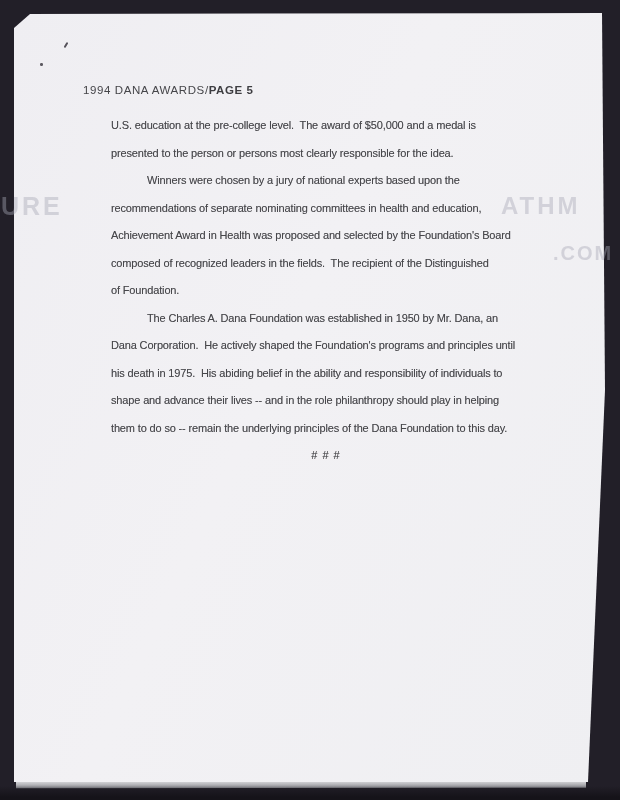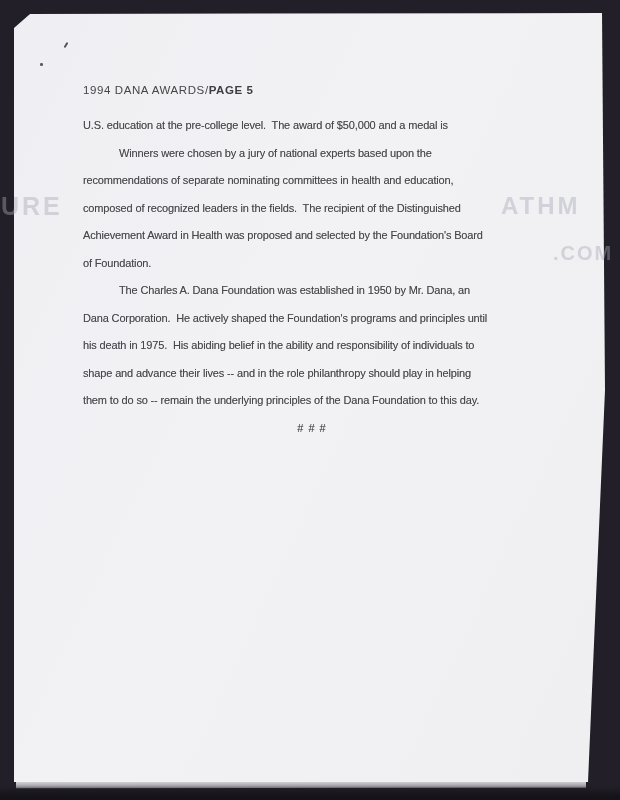--- a/index.html
+++ b/index.html
@@ -51,21 +51,21 @@
     font-size: 11.5px; letter-spacing: 0.6px; color: #454549;
     white-space: pre;
   }
   .doc-header .bold { font-weight: bold; color: #3d3d41; }
 
   .doc-body {
     position: absolute; left: 69px; top: 99px; width: 458px;
     font-size: 11px; letter-spacing: -0.15px; color: #47474b;
     text-shadow: 0 0 0.5px rgba(70,70,75,0.45);
   }
-  .doc-line { height: 27.5px; line-height: 27.5px; white-space: pre; }
+  .doc-line { height: 27.5px; line-height: 27.5px; white-space: pre; margin-left: 28px; }
   .doc-line.indent { padding-left: 36px; }
   .doc-line.center { text-align: center; letter-spacing: 1px; }
 
   
   .watermark-frag {
     position: absolute;
     font-weight: bold; color: rgba(168,168,180,0.42);
     letter-spacing: 3px; white-space: pre;
   }
   .wm-1 { left: 1px;  top: 192px; font-size: 25px; }
@@ -80,24 +80,25 @@
   <div class="under-edge"></div>
 
   <div class="paper">
     <div class="speck-tick"></div>
     <div class="speck-dot"></div>
 
     <div class="doc-header"><span>1994 DANA AWARDS/</span><span class="bold">PAGE 5</span></div>
 
     <div class="doc-body">
       <div class="doc-line">U.S. education at the pre-college level.  The award of $50,000 and a medal is</div>
+      <div class="doc-line">presented to the person or persons most clearly responsible for the idea.</div>
       <div class="doc-line indent">Winners were chosen by a jury of national experts based upon the</div>
       <div class="doc-line">recommendations of separate nominating committees in health and education,</div>
+      <div class="doc-line">Achievement Award in Health was proposed and selected by the Foundation's Board</div>
       <div class="doc-line">composed of recognized leaders in the fields.  The recipient of the Distinguished</div>
-      <div class="doc-line">Achievement Award in Health was proposed and selected by the Foundation's Board</div>
       <div class="doc-line">of Foundation.</div>
       <div class="doc-line indent">The Charles A. Dana Foundation was established in 1950 by Mr. Dana, an</div>
       <div class="doc-line">Dana Corporation.  He actively shaped the Foundation's programs and principles until</div>
       <div class="doc-line">his death in 1975.  His abiding belief in the ability and responsibility of individuals to</div>
       <div class="doc-line">shape and advance their lives -- and in the role philanthropy should play in helping</div>
       <div class="doc-line">them to do so -- remain the underlying principles of the Dana Foundation to this day.</div>
       <div class="doc-line center"># # #</div>
     </div>
   </div>
 

